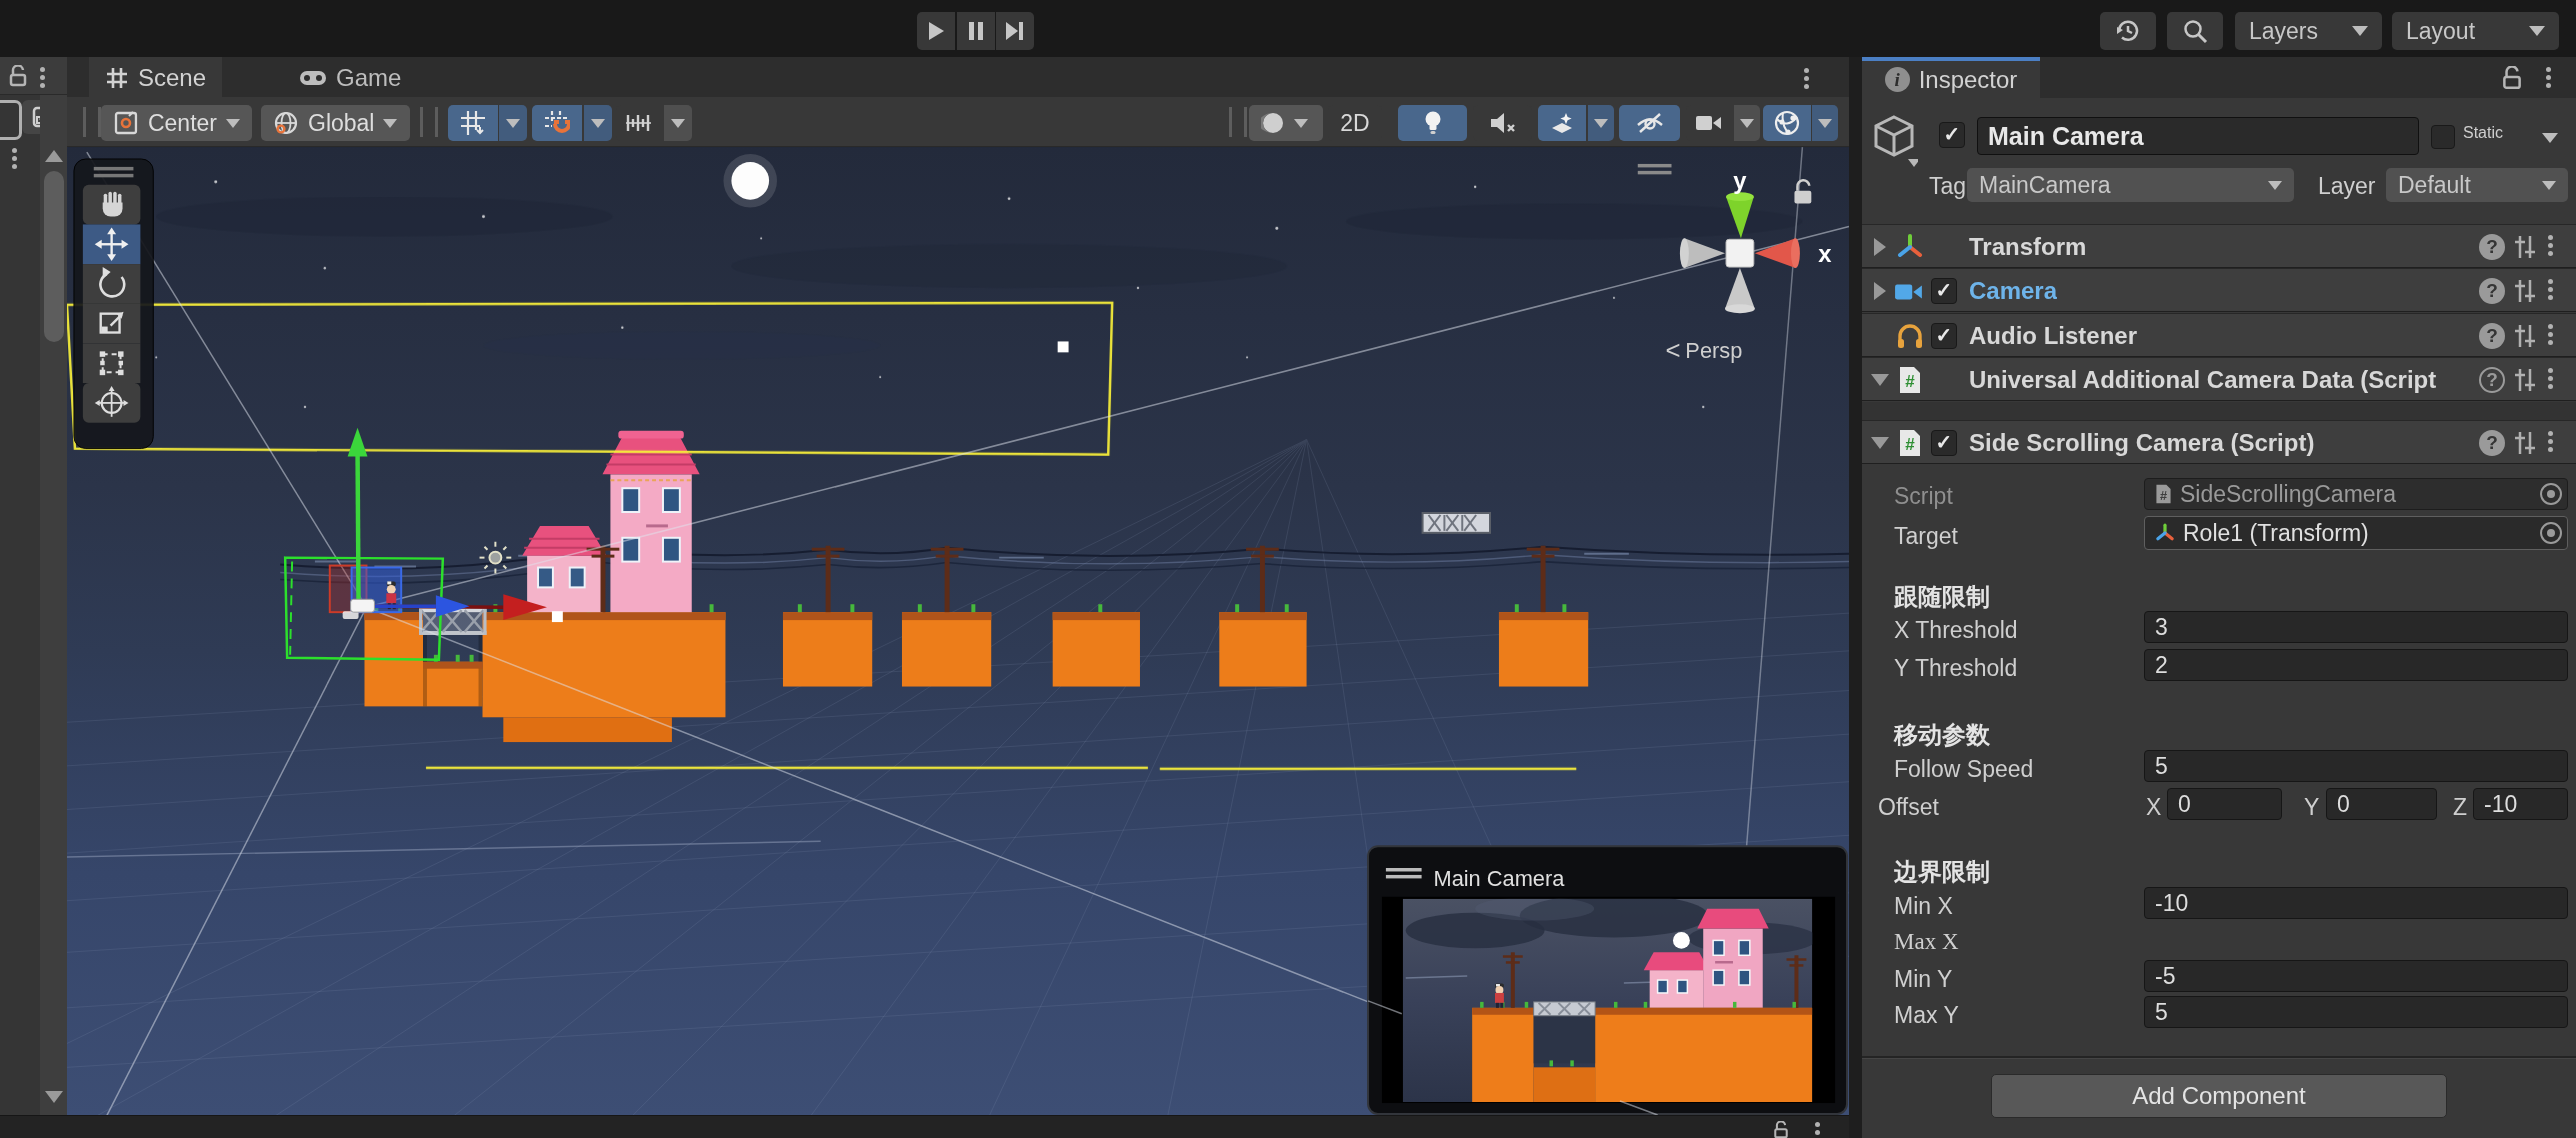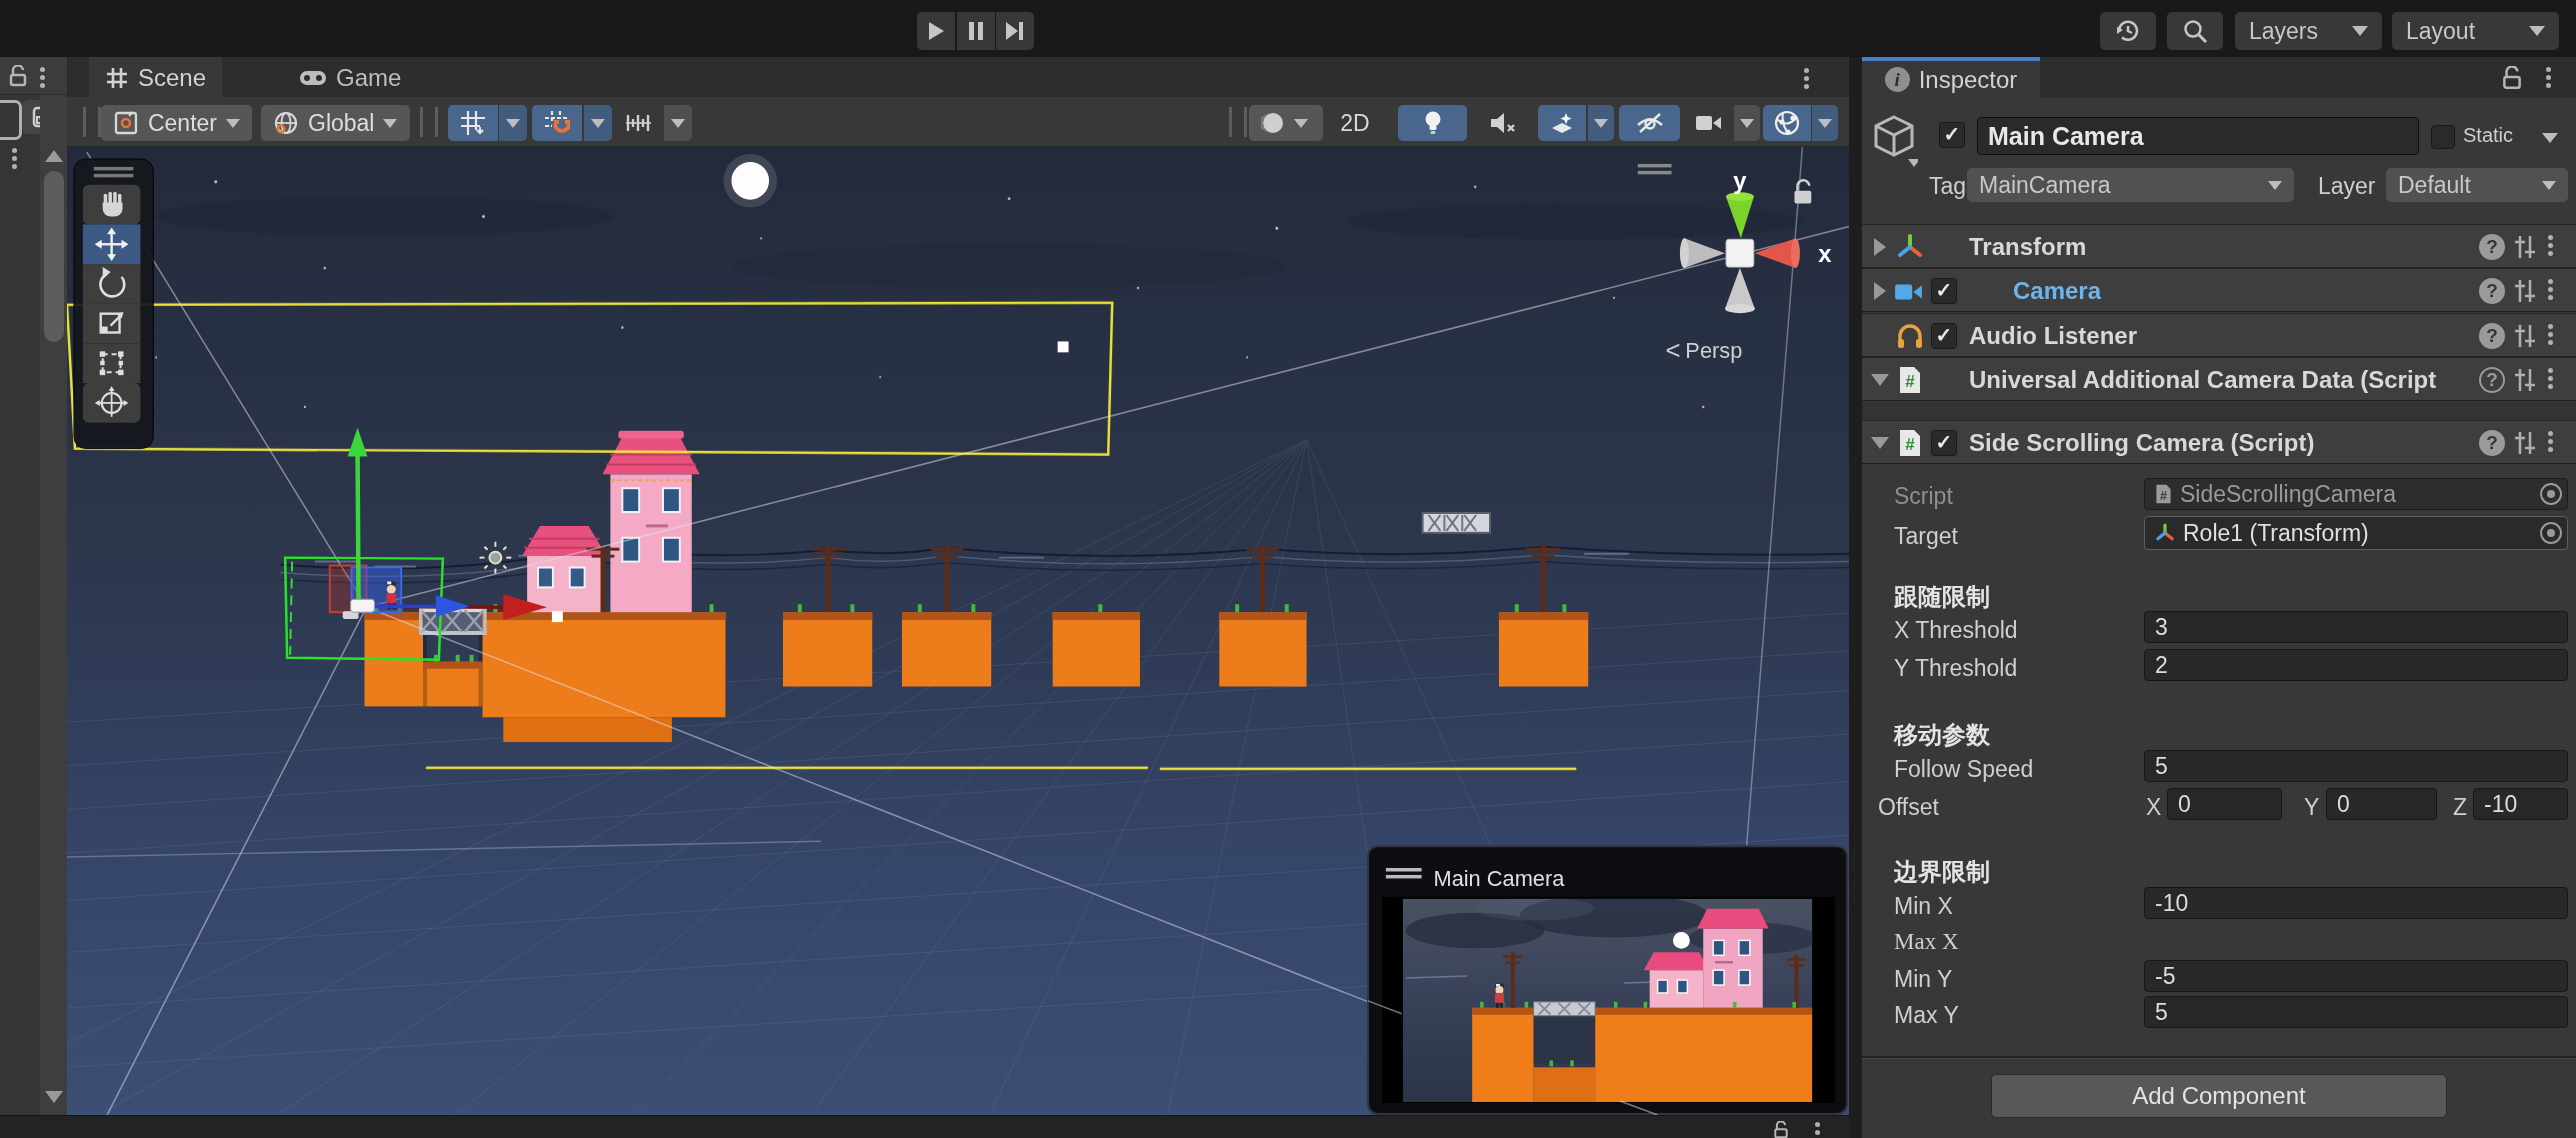--- a/index.html
+++ b/index.html
@@ -677,21 +677,21 @@
   </div>
 
   <svg class="abs" style="left:8px;top:56px;" width="48" height="54" viewBox="0 0 48 54">
     <path d="M24,4 L42,13 V33 L24,42 L6,33 V13 Z" fill="none" stroke="#b8b8b8" stroke-width="3"></path>
     <path d="M6,13 L24,22 L42,13 M24,22 V42" fill="none" stroke="#b8b8b8" stroke-width="3"></path>
     <polygon points="38,46 50,46 44,54" fill="#b8b8b8"></polygon>
   </svg>
   <div class="checkbox" style="left:77px;top:65px;">✓</div>
   <input class="field" style="left: 115px; top: 60px; width: 442px; height: 38px; font-weight: bold; font-size: 25px; color: rgb(232, 232, 232); background: rgb(42, 42, 42); border-color: rgb(16, 16, 16);" value="Main Camera">
   <div class="checkbox" style="left:569px;top:68px;width:24px;height:24px;"></div>
-  <span class="lbl" style="left:601px;top:67px;font-size:20px;">Static</span>
+  <span class="lbl" style="left:601px;top:67px;font-size:16px;">Static</span>
   <span class="dd-caret abs" style="left:680px;top:76px;"></span>
 
   <span class="lbl" style="left:67px;top:116px;">Tag</span>
   <div class="abs flexc" style="left:105px;top:111px;width:327px;height:34px;background:#515151;border-radius:5px;padding:0 12px;box-sizing:border-box;justify-content:space-between;">
     <span>MainCamera</span>
     <span class="dd-caret sm"></span>
   </div>
   <span class="lbl" style="left:456px;top:116px;">Layer</span>
   <div class="abs flexc" style="left:524px;top:111px;width:182px;height:34px;background:#515151;border-radius:5px;padding:0 12px;box-sizing:border-box;justify-content:space-between;">
     <span>Default</span>
@@ -720,21 +720,21 @@
     <span class="kebab" style="left:686px;top:10px;"></span>
   </div>
 
   <div class="comp-row" style="top:211px;">
     <span class="foldout-r abs" style="left:12px;top:13px;"></span>
     <svg class="abs" style="left:32px;top:12px;" width="30" height="22" viewBox="0 0 28 20">
       <rect x="1" y="3" width="16" height="14" rx="2" fill="#52a8e8"></rect>
       <polygon points="18,10 26,4 26,16" fill="#52a8e8"></polygon>
     </svg>
     <div class="checkbox" style="left:69px;top:9px;">✓</div>
-    <span class="comp-title" style="color:#6eb4ea;margin-left:44px;">Camera</span>
+    <span class="comp-title" style="color:#6eb4ea;">Camera</span>
     <span class="help-badge" style="left:617px;top:9px;">?</span>
     <svg class="abs" style="left:650px;top:9px;" width="26" height="26" viewBox="0 0 26 26">
       <g stroke="#b0b0b0" stroke-width="2.5">
           <line x1="8" y1="2" x2="8" y2="24"></line>
           <line x1="18" y1="2" x2="18" y2="24"></line>
           <line x1="3" y1="8" x2="13" y2="8"></line>
           <line x1="13" y1="18" x2="23" y2="18"></line>
         </g>
     </svg>
     <span class="kebab" style="left:686px;top:10px;"></span>

